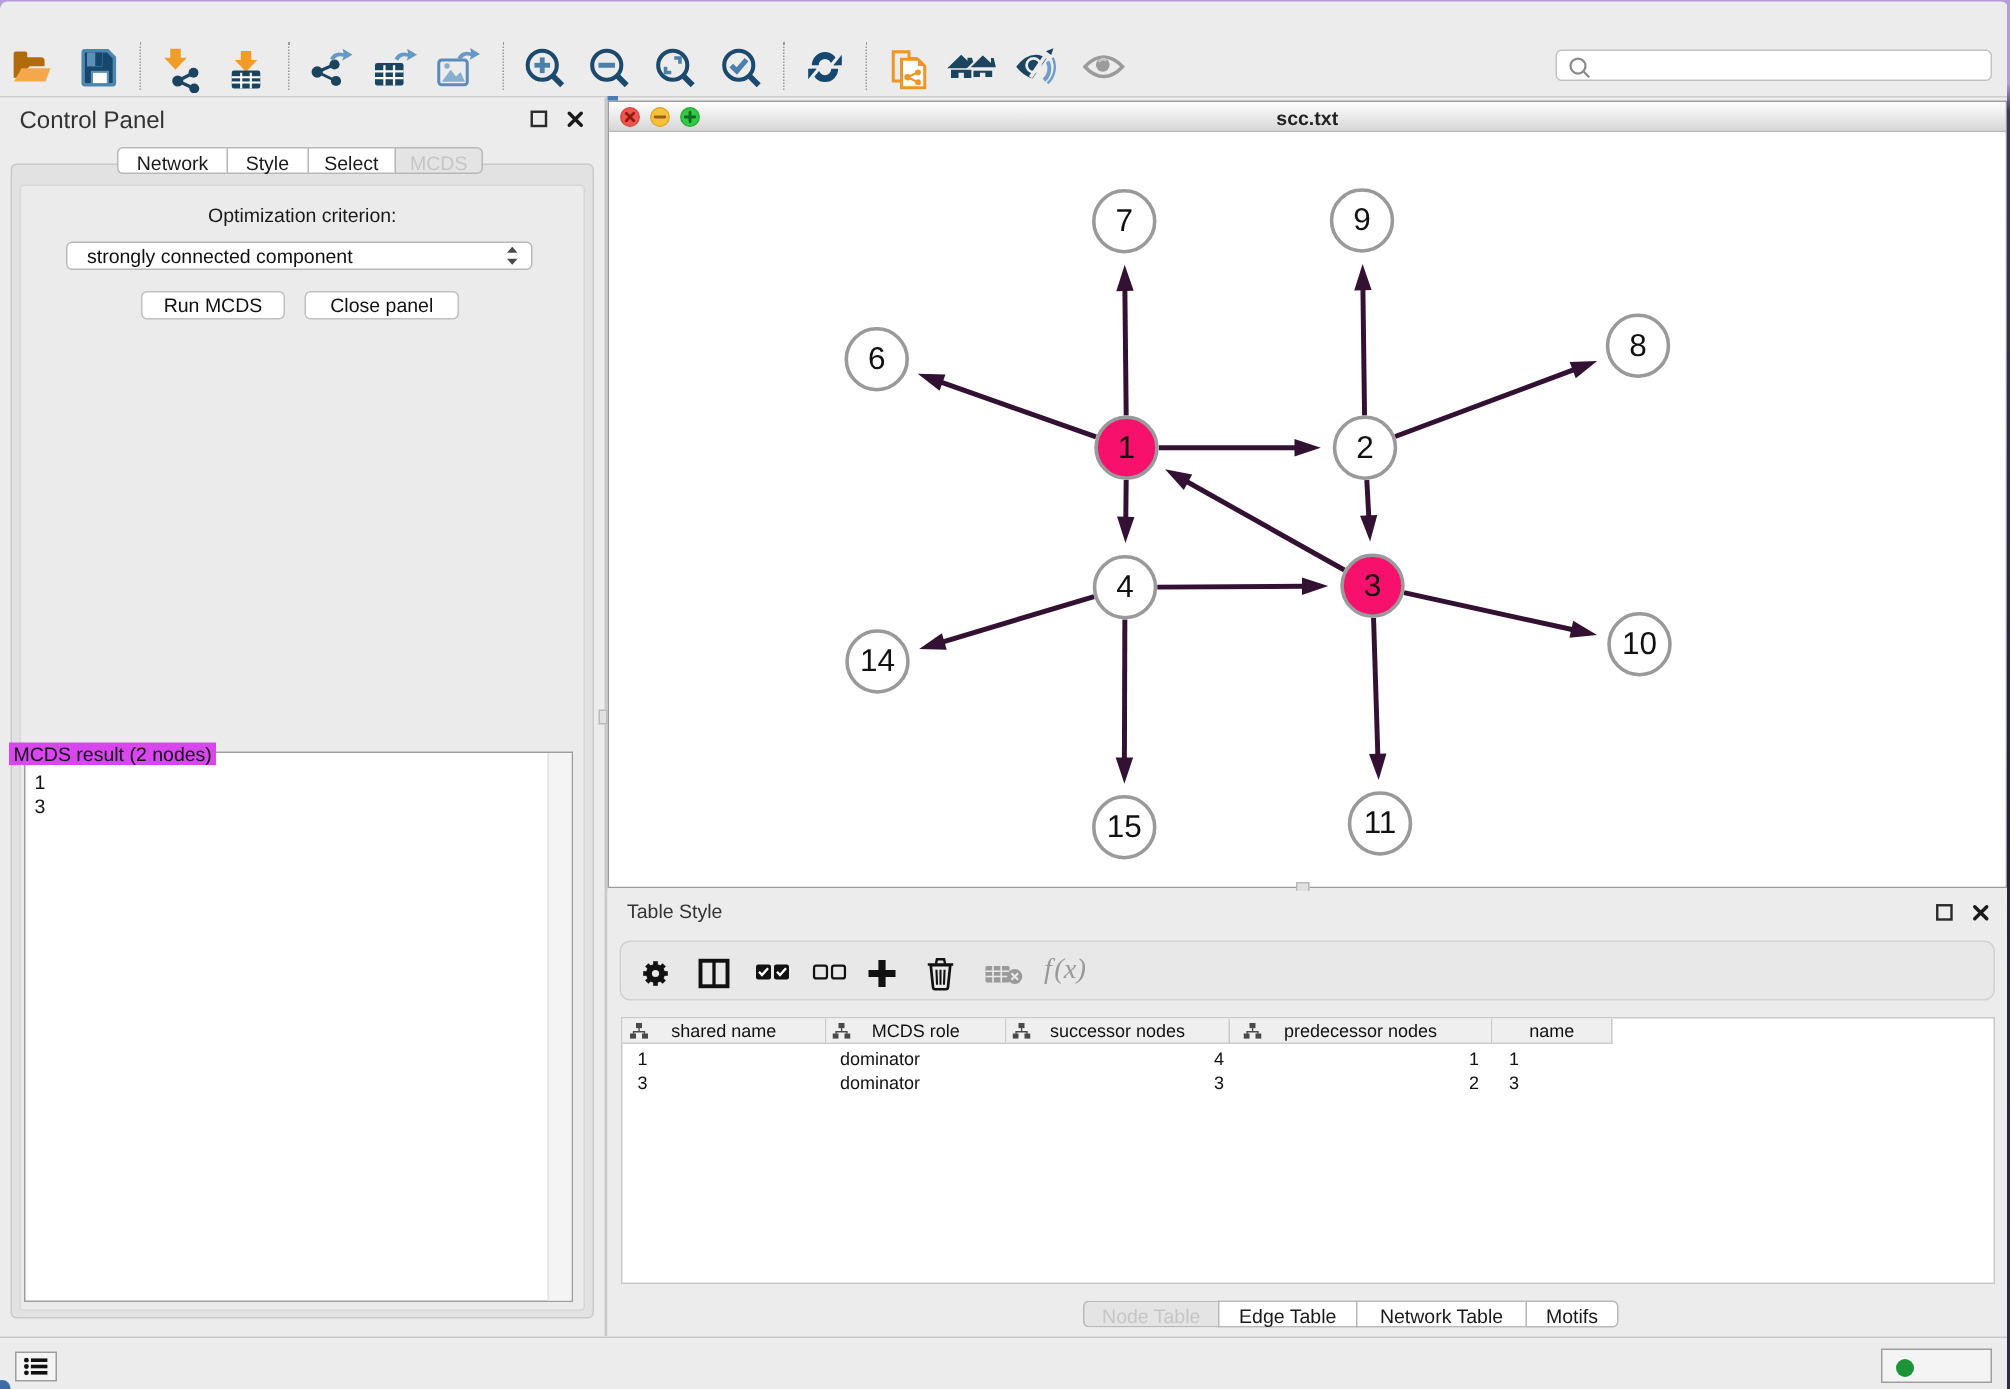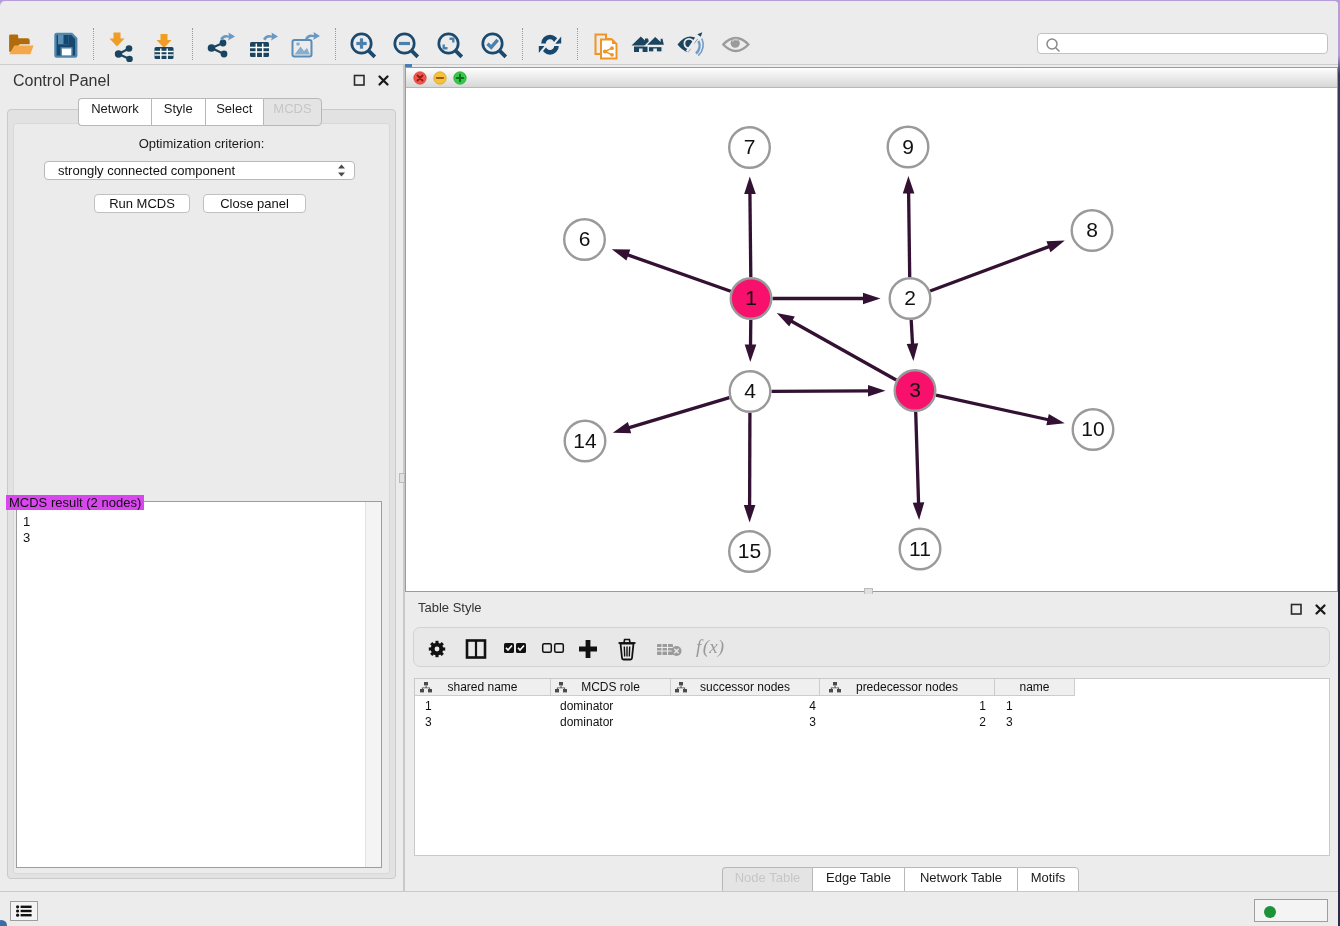--- a/index.html
+++ b/index.html
@@ -12,21 +12,21 @@
 
 #toolbar { position:absolute; left:0; top:22px; width:100%; height:42px; background:#ececec; border-bottom:1px solid #cdcdcd; }
 .tbsep { position:absolute; top:5px; height:32px; width:0; border-left:1px dotted #9a9a9a; }
 .ticon { position:absolute; top:7px; }
 #searchbox { position:absolute; left:1037px; top:10px; width:291px; height:21px; background:#fff; border:1px solid #c2c2c2; border-radius:4px; }
 
 #cpanel { position:absolute; left:0; top:64px; width:403px; height:826px; background:#ececec; }
 #cpanel .ptitle { position:absolute; left:13px; top:7px; font-size:16px; color:#333; }
 .pbtns { position:absolute; right:13px; top:8px; }
 #cptabs { position:absolute; left:78px; top:33px; height:20px; display:flex; font-size:13px; z-index:3; }
-.seg { height:28px; line-height:19px; background:#fff; border:1px solid #b8b8b8; border-right:none; color:#1a1a1a; text-align:center; }
+.seg { height:18px; line-height:19px; background:#fff; border:1px solid #b8b8b8; border-right:none; color:#1a1a1a; text-align:center; }
 .seg:first-child { border-radius:4px 0 0 4px; }
 .seg:last-child { border-radius:0 4px 4px 0; border-right:1px solid #b8b8b8; }
 .seg.sel { background:#e4e4e4; color:#c6c6c6; }
 #cp-outer { position:absolute; left:7px; top:44px; width:389px; height:770px; background:#e2e2e2; border:1px solid #cacaca; border-radius:4px; }
 #cp-inner { position:absolute; left:13px; top:58px; width:377px; height:751px; background:#ebebeb; border:1px solid #d8d8d8; border-radius:3px; }
 #optlabel { position:absolute; left:0; top:71px; width:100%; text-align:center; font-size:13px; color:#1a1a1a; }
 #dropdown { position:absolute; left:44px; top:96px; width:311px; height:19px; background:#fff; border:1px solid #b9b9b9; border-radius:4px; font-size:13px; color:#111; line-height:17px; padding-left:13px; }
 .cbtn { position:absolute; top:129px; height:19px; background:#fff; border:1px solid #c0c0c0; border-radius:4px; font-size:13px; color:#111; text-align:center; line-height:17px; }
 #mcdsbox { position:absolute; left:16px; top:436px; width:366px; height:367px; background:#fff; border:1px solid #9d9d9d; }
 #mcdslabel { position:absolute; left:6px; top:430px; background:#d946ef; padding:0 3px; font-size:13px; color:#111; }
@@ -255,20 +255,21 @@
   <div id="netwin">
     <div id="nettitle">
       <svg style="position:absolute;left:7px;top:3px;" width="60" height="14">
         <circle cx="7" cy="7" r="6.2" fill="#f0544c" stroke="#d8453c" stroke-width="0.8"></circle>
         <path d="M4.5 4.5 L9.5 9.5 M9.5 4.5 L4.5 9.5" stroke="#8f1c13" stroke-width="1.8" stroke-linecap="round"></path>
         <circle cx="27" cy="7" r="6.2" fill="#f6c239" stroke="#dba028" stroke-width="0.8"></circle>
         <path d="M3.8 7 L10.2 7" transform="translate(20 0)" stroke="#985c12" stroke-width="1.9" stroke-linecap="round"></path>
         <circle cx="47" cy="7" r="6.2" fill="#33c948" stroke="#24a62f" stroke-width="0.8"></circle>
         <path d="M43.8 7 L50.2 7 M47 3.8 L47 10.2" stroke="#0e6e1b" stroke-width="1.9" stroke-linecap="round"></path>
       </svg>
+      <div class="t">scc.txt</div>
     </div>
     <div id="netcanvas"></div>
   </div>
   <svg id="graph" style="position:absolute;left:405px;top:66px;" width="934" height="525" viewBox="0 0 934 525">
     <g stroke="#331132" stroke-width="3.3">
       <line x1="345.8" y1="210.0" x2="344.9" y2="125.0"></line>
       <line x1="325.7" y1="224.3" x2="221.4" y2="187.4"></line>
       <line x1="367.5" y1="231.5" x2="460.0" y2="231.5"></line>
       <line x1="345.8" y1="253.0" x2="345.5" y2="279.5"></line>
       <line x1="504.7" y1="210.0" x2="503.6" y2="124.5"></line>

